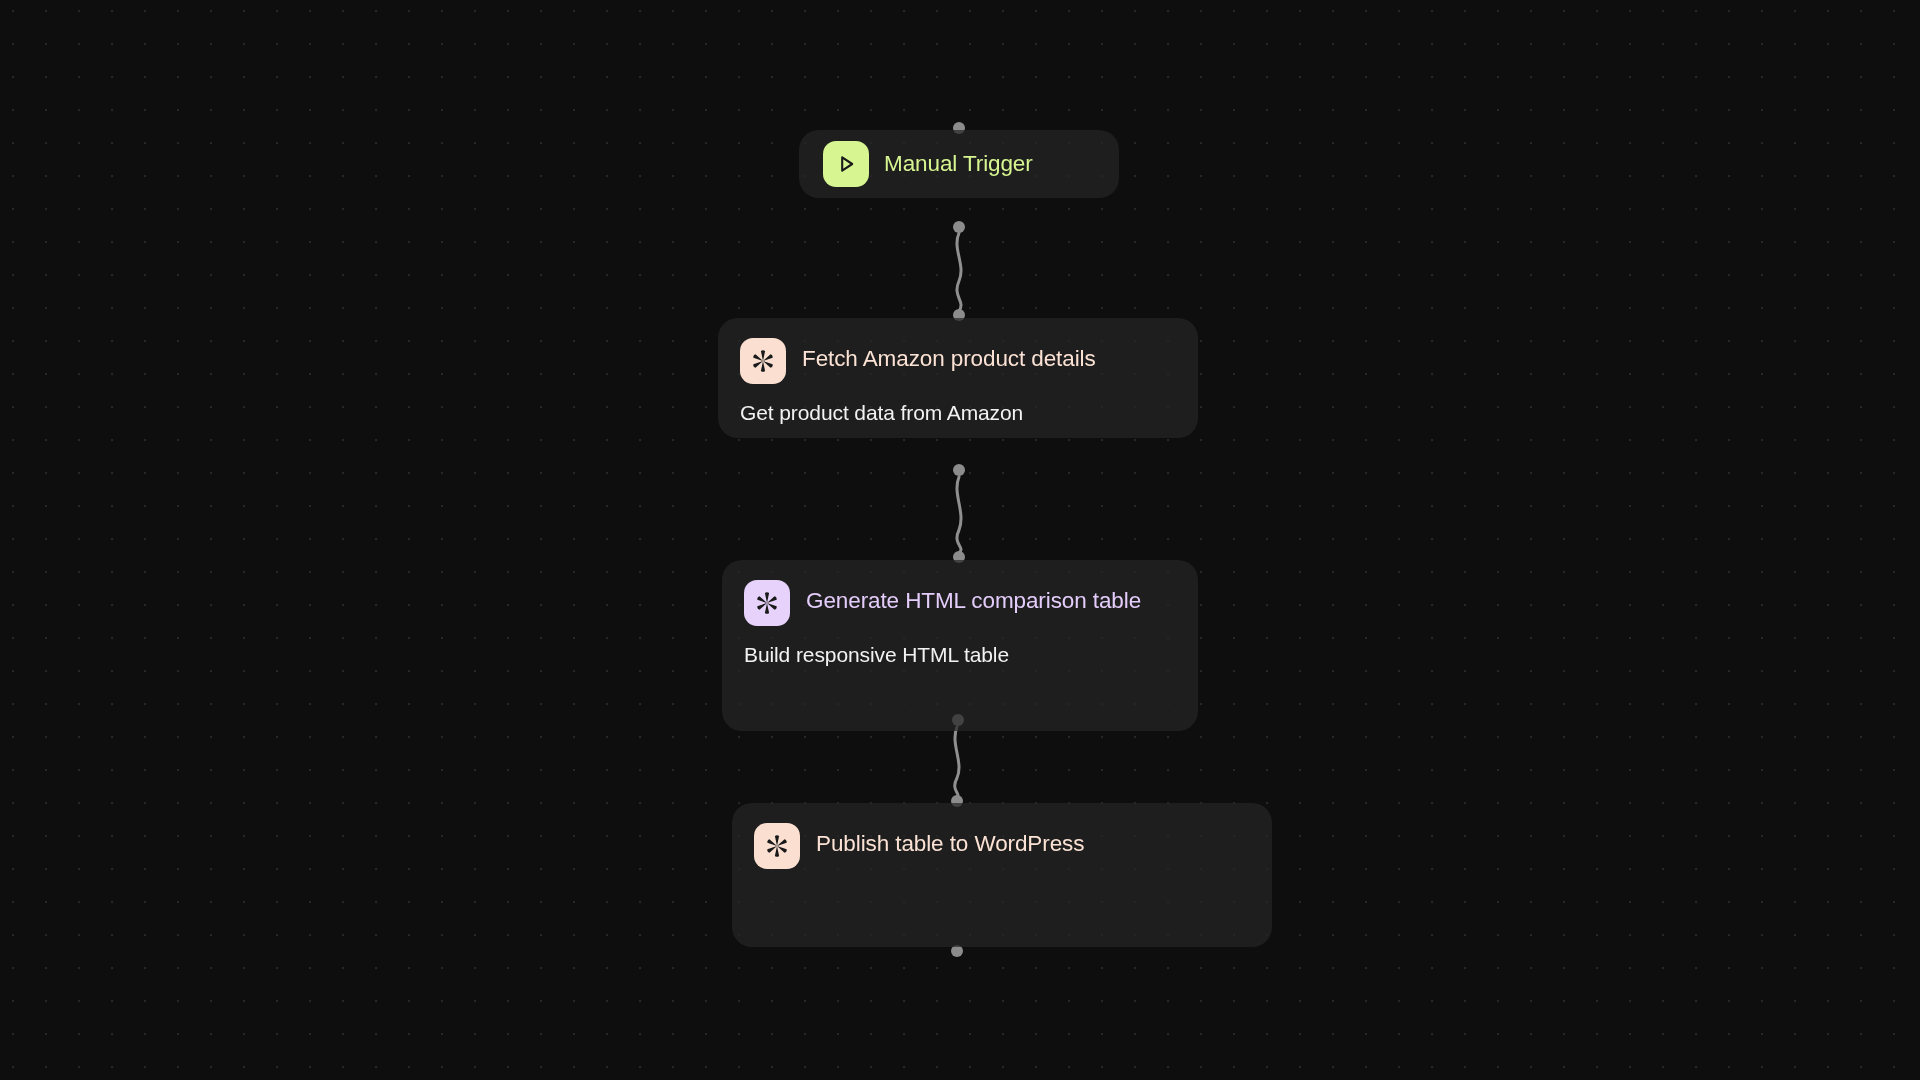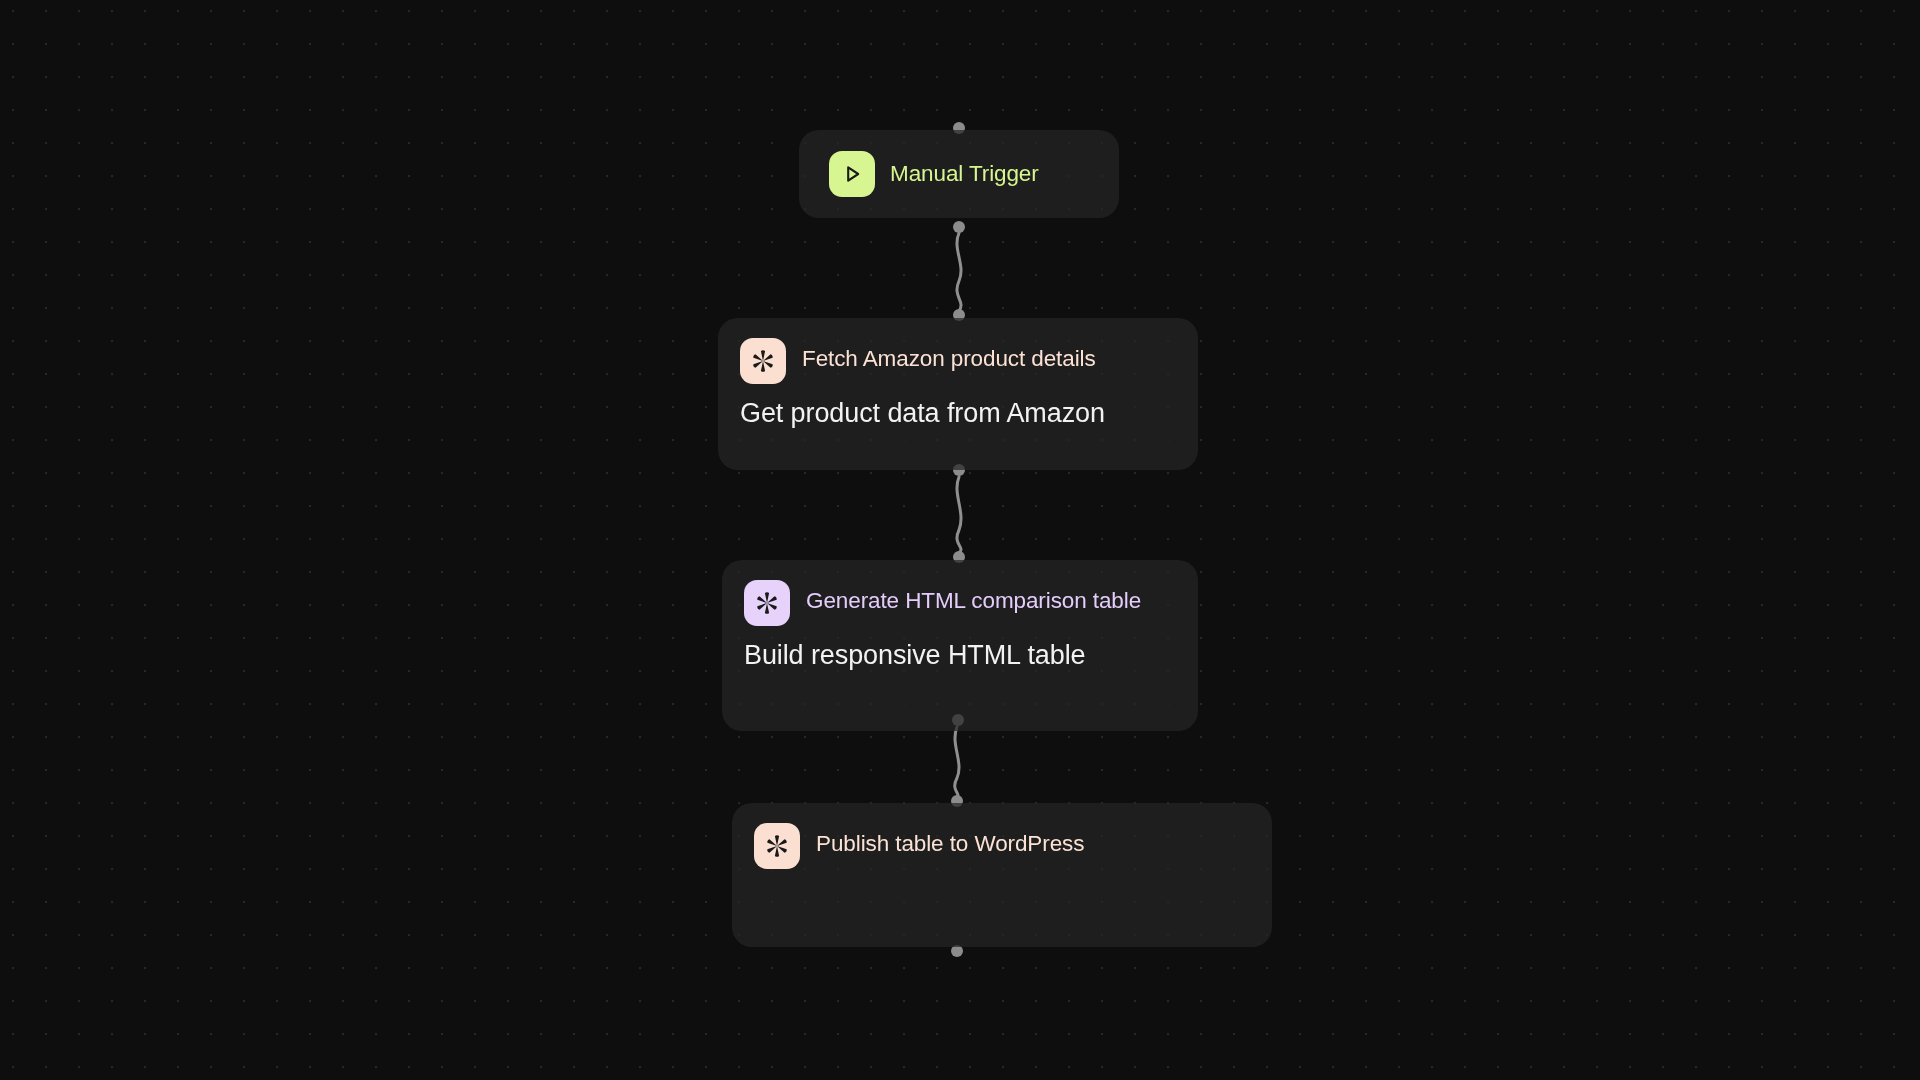--- a/index.html
+++ b/index.html
@@ -71,34 +71,34 @@
 
   .node-title {
     font-size: 22.5px;
     line-height: 30px;
     letter-spacing: -0.1px;
     font-weight: 400;
     padding-top: 6px;
   }
 
   .node-desc {
-    font-size: 27px;
+    font-size: 21px;
     line-height: 26px;
     letter-spacing: -0.1px;
     color: #f2f2f2;
     font-weight: 400;
   }
 
   
-  #node-trigger   { left: 799px;  top: 130px; width: 320px;  height: 88px;
-                    padding: 0 30px; justify-content: center; }
+  #node-trigger   { left: 799px;  top: 130px; width: 320px;  height: 68px;
+                    padding: 0 24px; justify-content: center; }
   #node-trigger .node-head { align-items: center; gap: 15px; }
   #node-trigger .node-title { padding-top: 0; }
 
-  #node-fetch     { left: 718px;  top: 318px; width: 480px;  height: 152px; }
+  #node-fetch     { left: 718px;  top: 318px; width: 480px;  height: 120px; }
   #node-generate  { left: 722px;  top: 560px; width: 476px;  height: 171px; }
   #node-publish   { left: 732px;  top: 803px; width: 540px;  height: 144px; }
 
   .title-lime   { color: #d7f590; }
   .title-peach  { color: #fbe2d4; }
   .title-violet { color: #e4ccfb; }
 </style>
 </head>
 <body>
 

